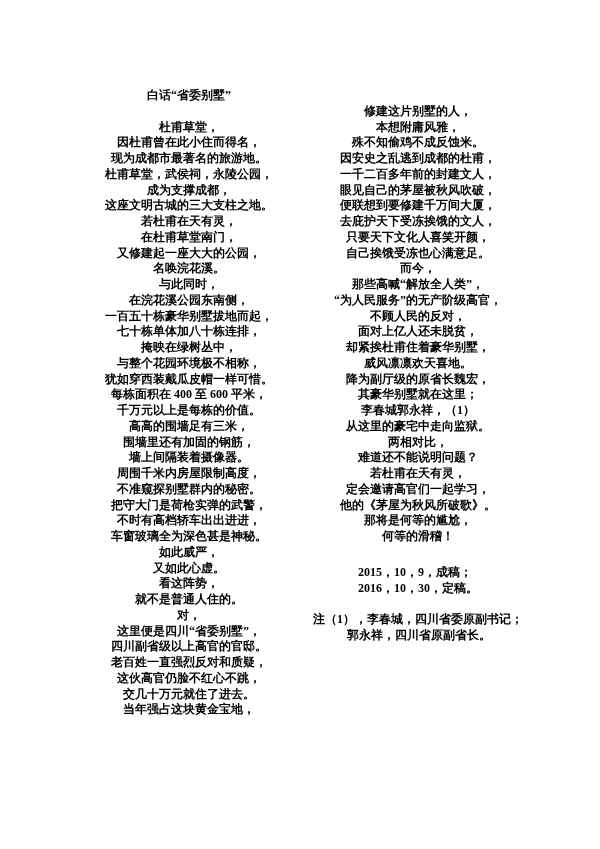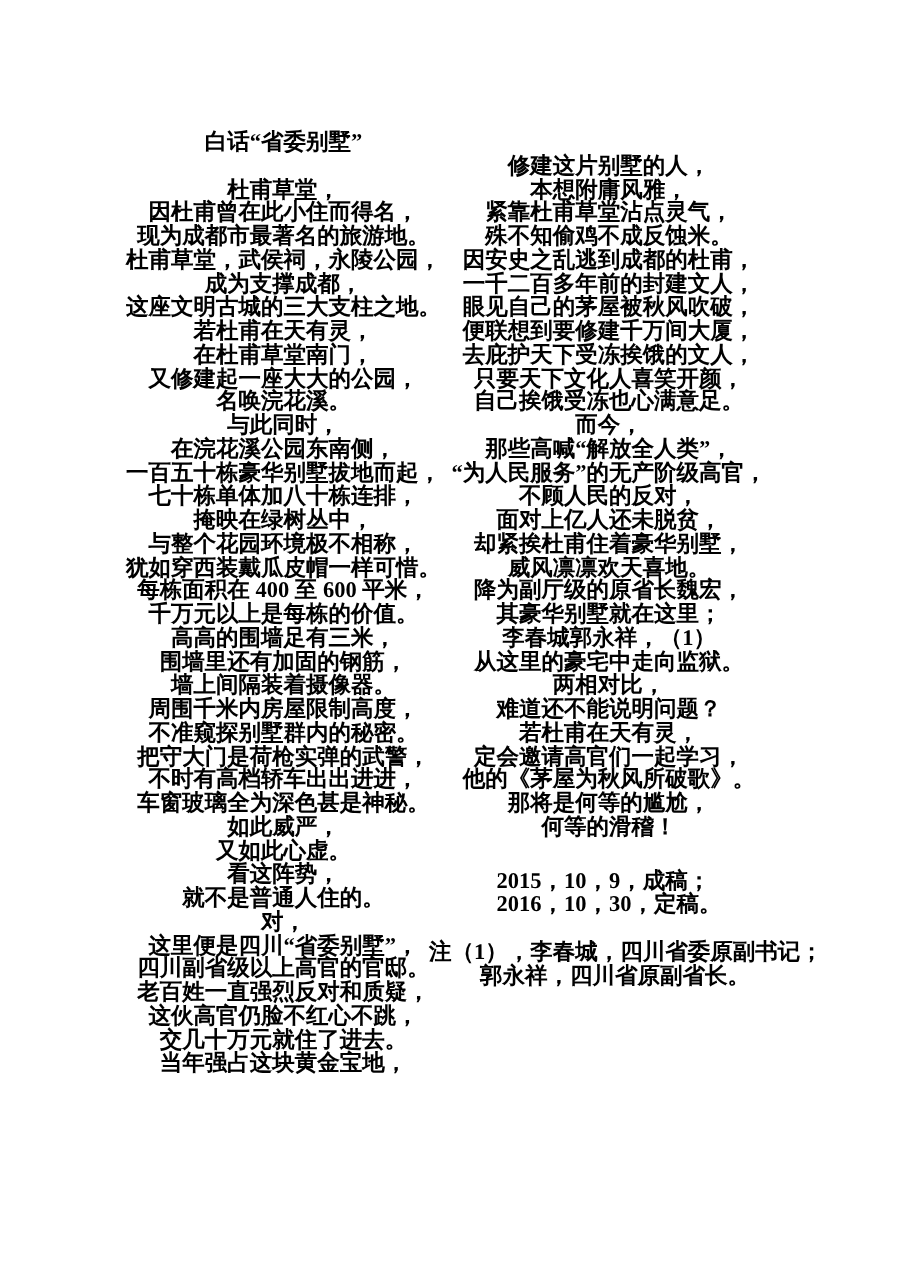--- a/index.html
+++ b/index.html
@@ -21,25 +21,25 @@
     left: 0; top: 0;
     width: 600px;
     height: 849px;
     background: #ffffff;
   }
   .col {
     position: absolute;
     top: 88px;
     width: 240px;
     text-align: center;
-    font-size: 15px;
+    font-size: 12px;
     line-height: 15.75px;
   }
   #left-col  { left: 69px;  }
-  #right-col { left: 286px; padding-top: 15.75px; }
+  #right-col { left: 298px; padding-top: 15.75px; }
 
   .line { white-space: nowrap; }
 
   .title-line  { margin-bottom: 15.75px; }
   .author-line { margin-bottom: 15.75px; }
 
   .dates-block { margin-top: 20px; }
   .dates-inner {
     display: inline-block;
     text-align: left;
@@ -97,21 +97,20 @@
         <div class="line">这伙高官仍脸不红心不跳，</div>
         <div class="line">交几十万元就住了进去。</div>
         <div class="line">当年强占这块黄金宝地，</div>
       </div>
   </div>
 
   <div class="col" id="right-col">
     <div>
         <div class="line">修建这片别墅的人，</div>
         <div class="line">本想附庸风雅，</div>
-        <div class="line">紧靠杜甫草堂沾点灵气，</div>
         <div class="line">殊不知偷鸡不成反蚀米。</div>
         <div class="line">因安史之乱逃到成都的杜甫，</div>
         <div class="line">一千二百多年前的封建文人，</div>
         <div class="line">眼见自己的茅屋被秋风吹破，</div>
         <div class="line">便联想到要修建千万间大厦，</div>
         <div class="line">去庇护天下受冻挨饿的文人，</div>
         <div class="line">只要天下文化人喜笑开颜，</div>
         <div class="line">自己挨饿受冻也心满意足。</div>
         <div class="line">而今，</div>
         <div class="line">那些高喊“解放全人类”，</div>

